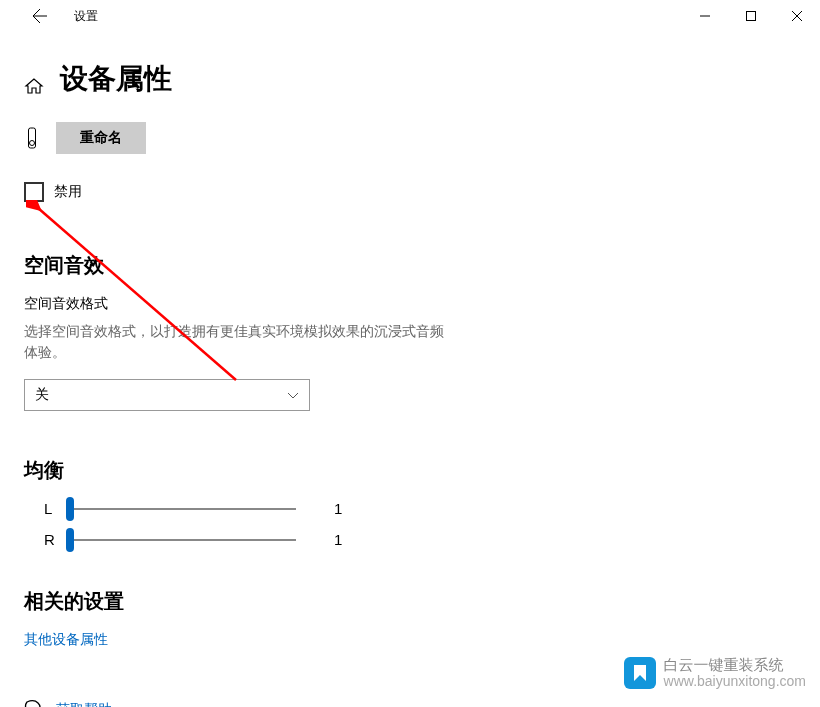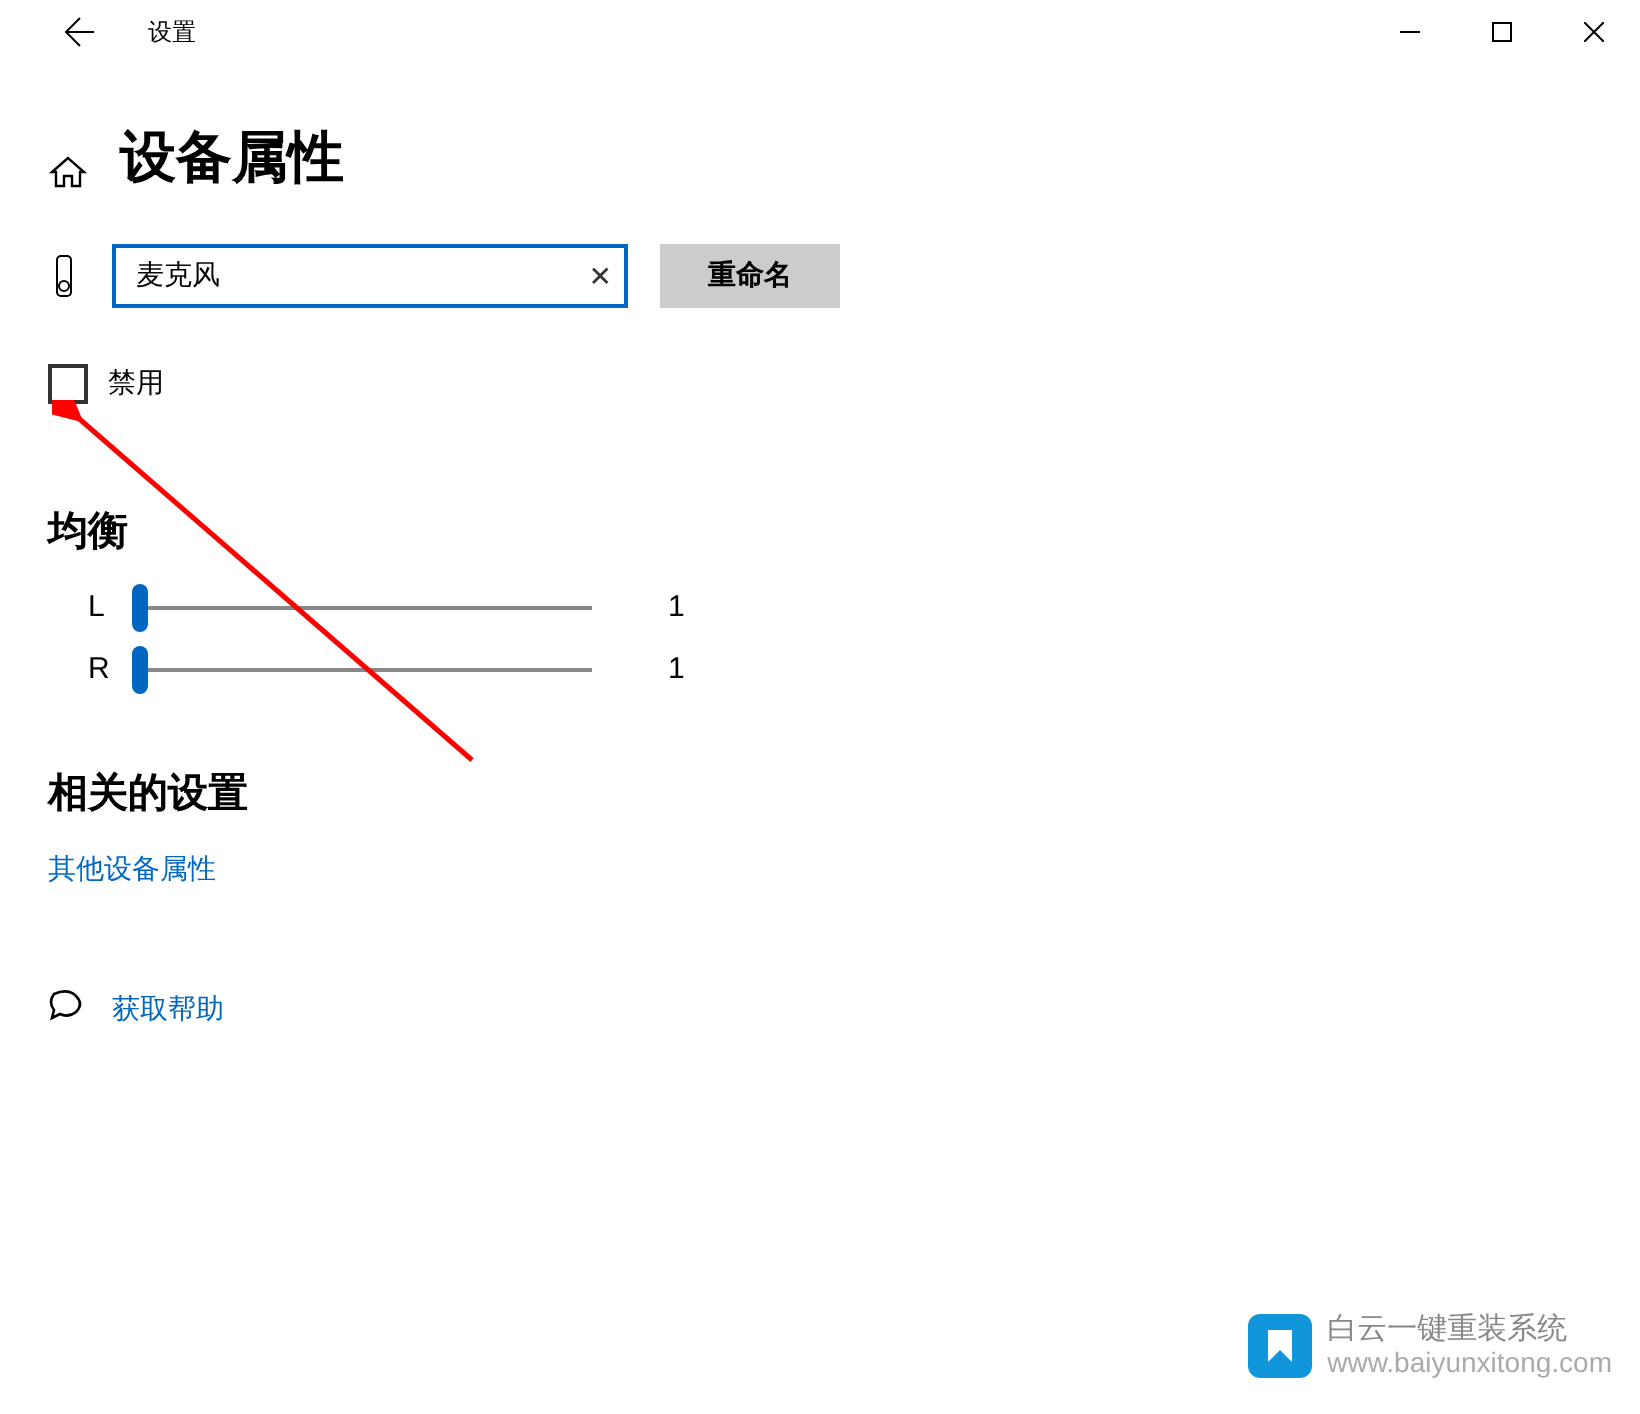--- a/index.html
+++ b/index.html
@@ -279,32 +279,41 @@
     <h1 class="page-title">设备属性</h1>
   </div>
 
   <div class="device-row">
     <span class="device-type-icon">
       <svg width="12" height="22" viewBox="0 0 12 22">
           <rect x="2.5" y="1" width="7" height="20" rx="2" stroke="#000" stroke-width="1" fill="none"></rect>
           <circle cx="6" cy="16" r="2.5" stroke="#000" stroke-width="1" fill="none"></circle>
         </svg>
     </span>
-    <div class="name-input-wrap">
-      <input class="name-input" type="text" value="麦克风" style="">
-      <span class="clear-x">✕</span>
-    </div>
     <button class="rename-btn">重命名</button>
   </div>
 
   <div class="disable-row">
     <div class="checkbox"></div>
     <span>禁用</span>
   </div>
 
+  <div>
+    <div class="section-title">空间音效</div>
+    <div class="sub-label">空间音效格式</div>
+    <div class="help-text">选择空间音效格式，以打造拥有更佳真实环境模拟效果的沉浸式音频体验。</div>
+    <div class="dropdown">
+      <span>关</span>
+      <span>
+        <svg width="12" height="8" viewBox="0 0 12 8">
+            <path d="M1 1 L6 6 L11 1" stroke="#555" stroke-width="1" fill="none"></path>
+          </svg>
+      </span>
+    </div>
+  </div>
 
   <div class="balance-section">
     <div class="section-title">均衡</div>
     <div class="slider-row">
       <span class="ch-label">L</span>
       <div class="slider-track">
         <div class="slider-thumb"></div>
       </div>
       <span class="slider-val">1</span>
     </div>

